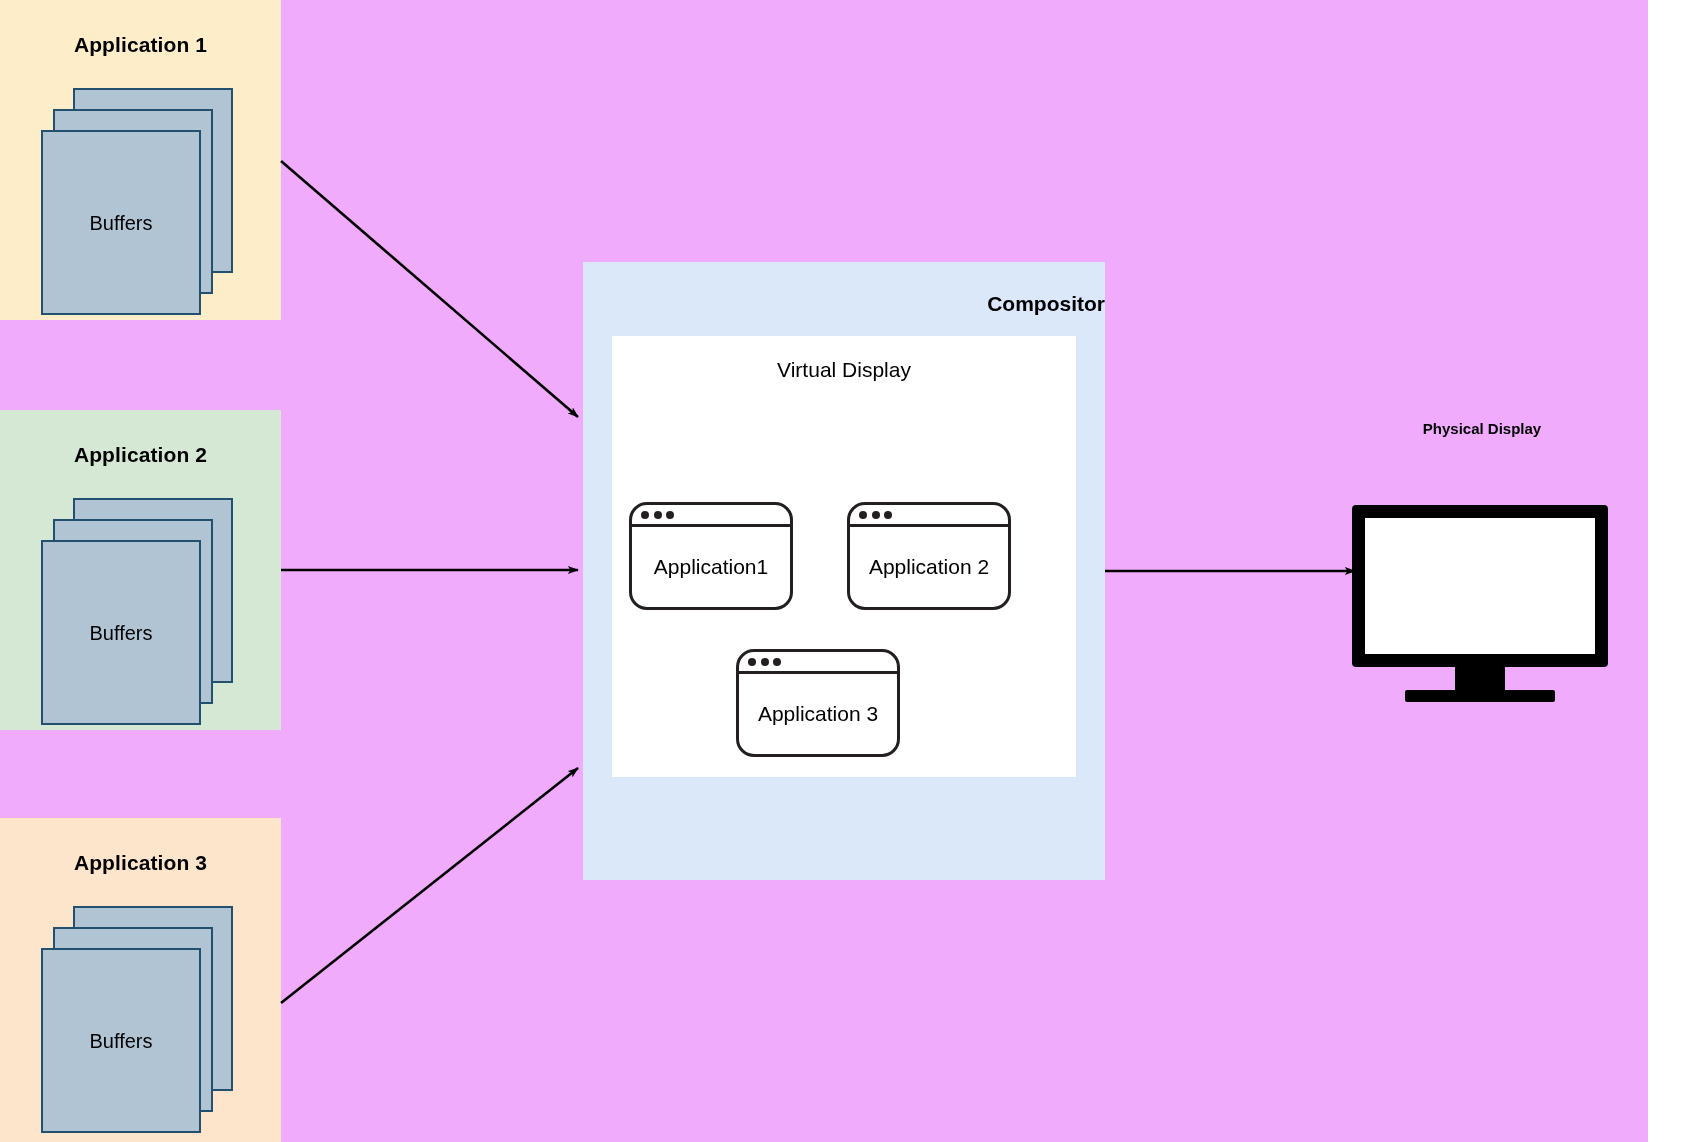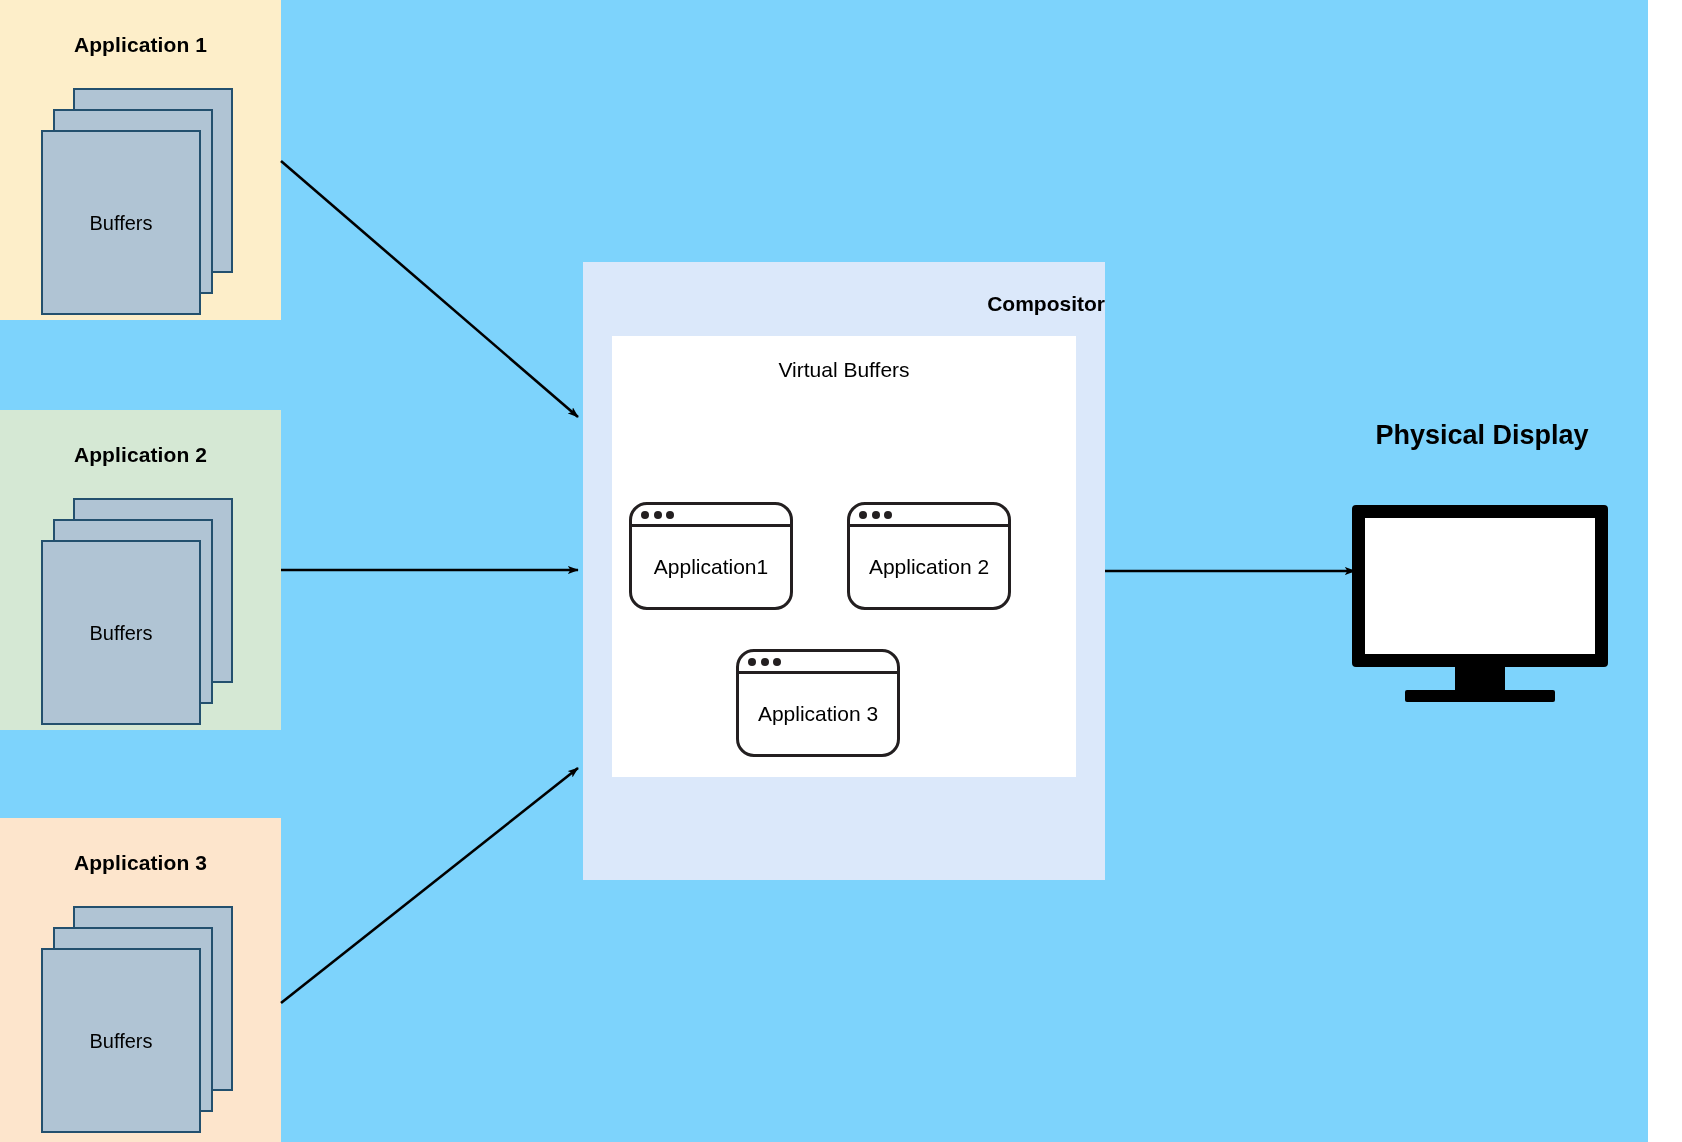--- a/index.html
+++ b/index.html
@@ -9,21 +9,21 @@
     background: #ffffff;
   }
   body {
     font-family: "Liberation Sans", sans-serif;
     -webkit-font-smoothing: antialiased;
   }
   #stage {
     position: relative;
     width: 1648px;
     height: 1142px;
-    background: #7dd3fc;
+    background: #f0abfc;
     overflow: hidden;
   }
 
   
   .app-panel {
     position: absolute;
     box-sizing: border-box;
   }
   .app-title {
     position: absolute;
@@ -160,21 +160,21 @@
     width: 260px;
     height: 255px;
   }
   #display-title {
     position: absolute;
     left: -55px;
     width: 370px;
     top: 0px;
     text-align: center;
     font-weight: bold;
-    font-size: 27px;
+    font-size: 15px;
     color: #000000;
     white-space: nowrap;
   }
   #monitor-frame {
     position: absolute;
     left: 0px;
     top: 85px;
     width: 256px;
     height: 162px;
     background: #ffffff;
@@ -245,21 +245,21 @@
       <div class="buffer-sheet s3">
         <div class="buffer-label">Buffers</div>
       </div>
     </div>
   </div>
 
   <div id="compositor-box">
     <div id="compositor-title">Compositor</div>
 
     <div id="virtual-screen">
-      <div id="virtual-screen-title">Virtual Buffers</div>
+      <div id="virtual-screen-title">Virtual Display</div>
 
       <div class="mini-window" id="mini-win-1">
         <div class="titlebar">
           <div class="dots">
             <i></i>
               <i></i>
               <i></i>
           </div>
         </div>
         <div class="wlabel">Application1</div>

